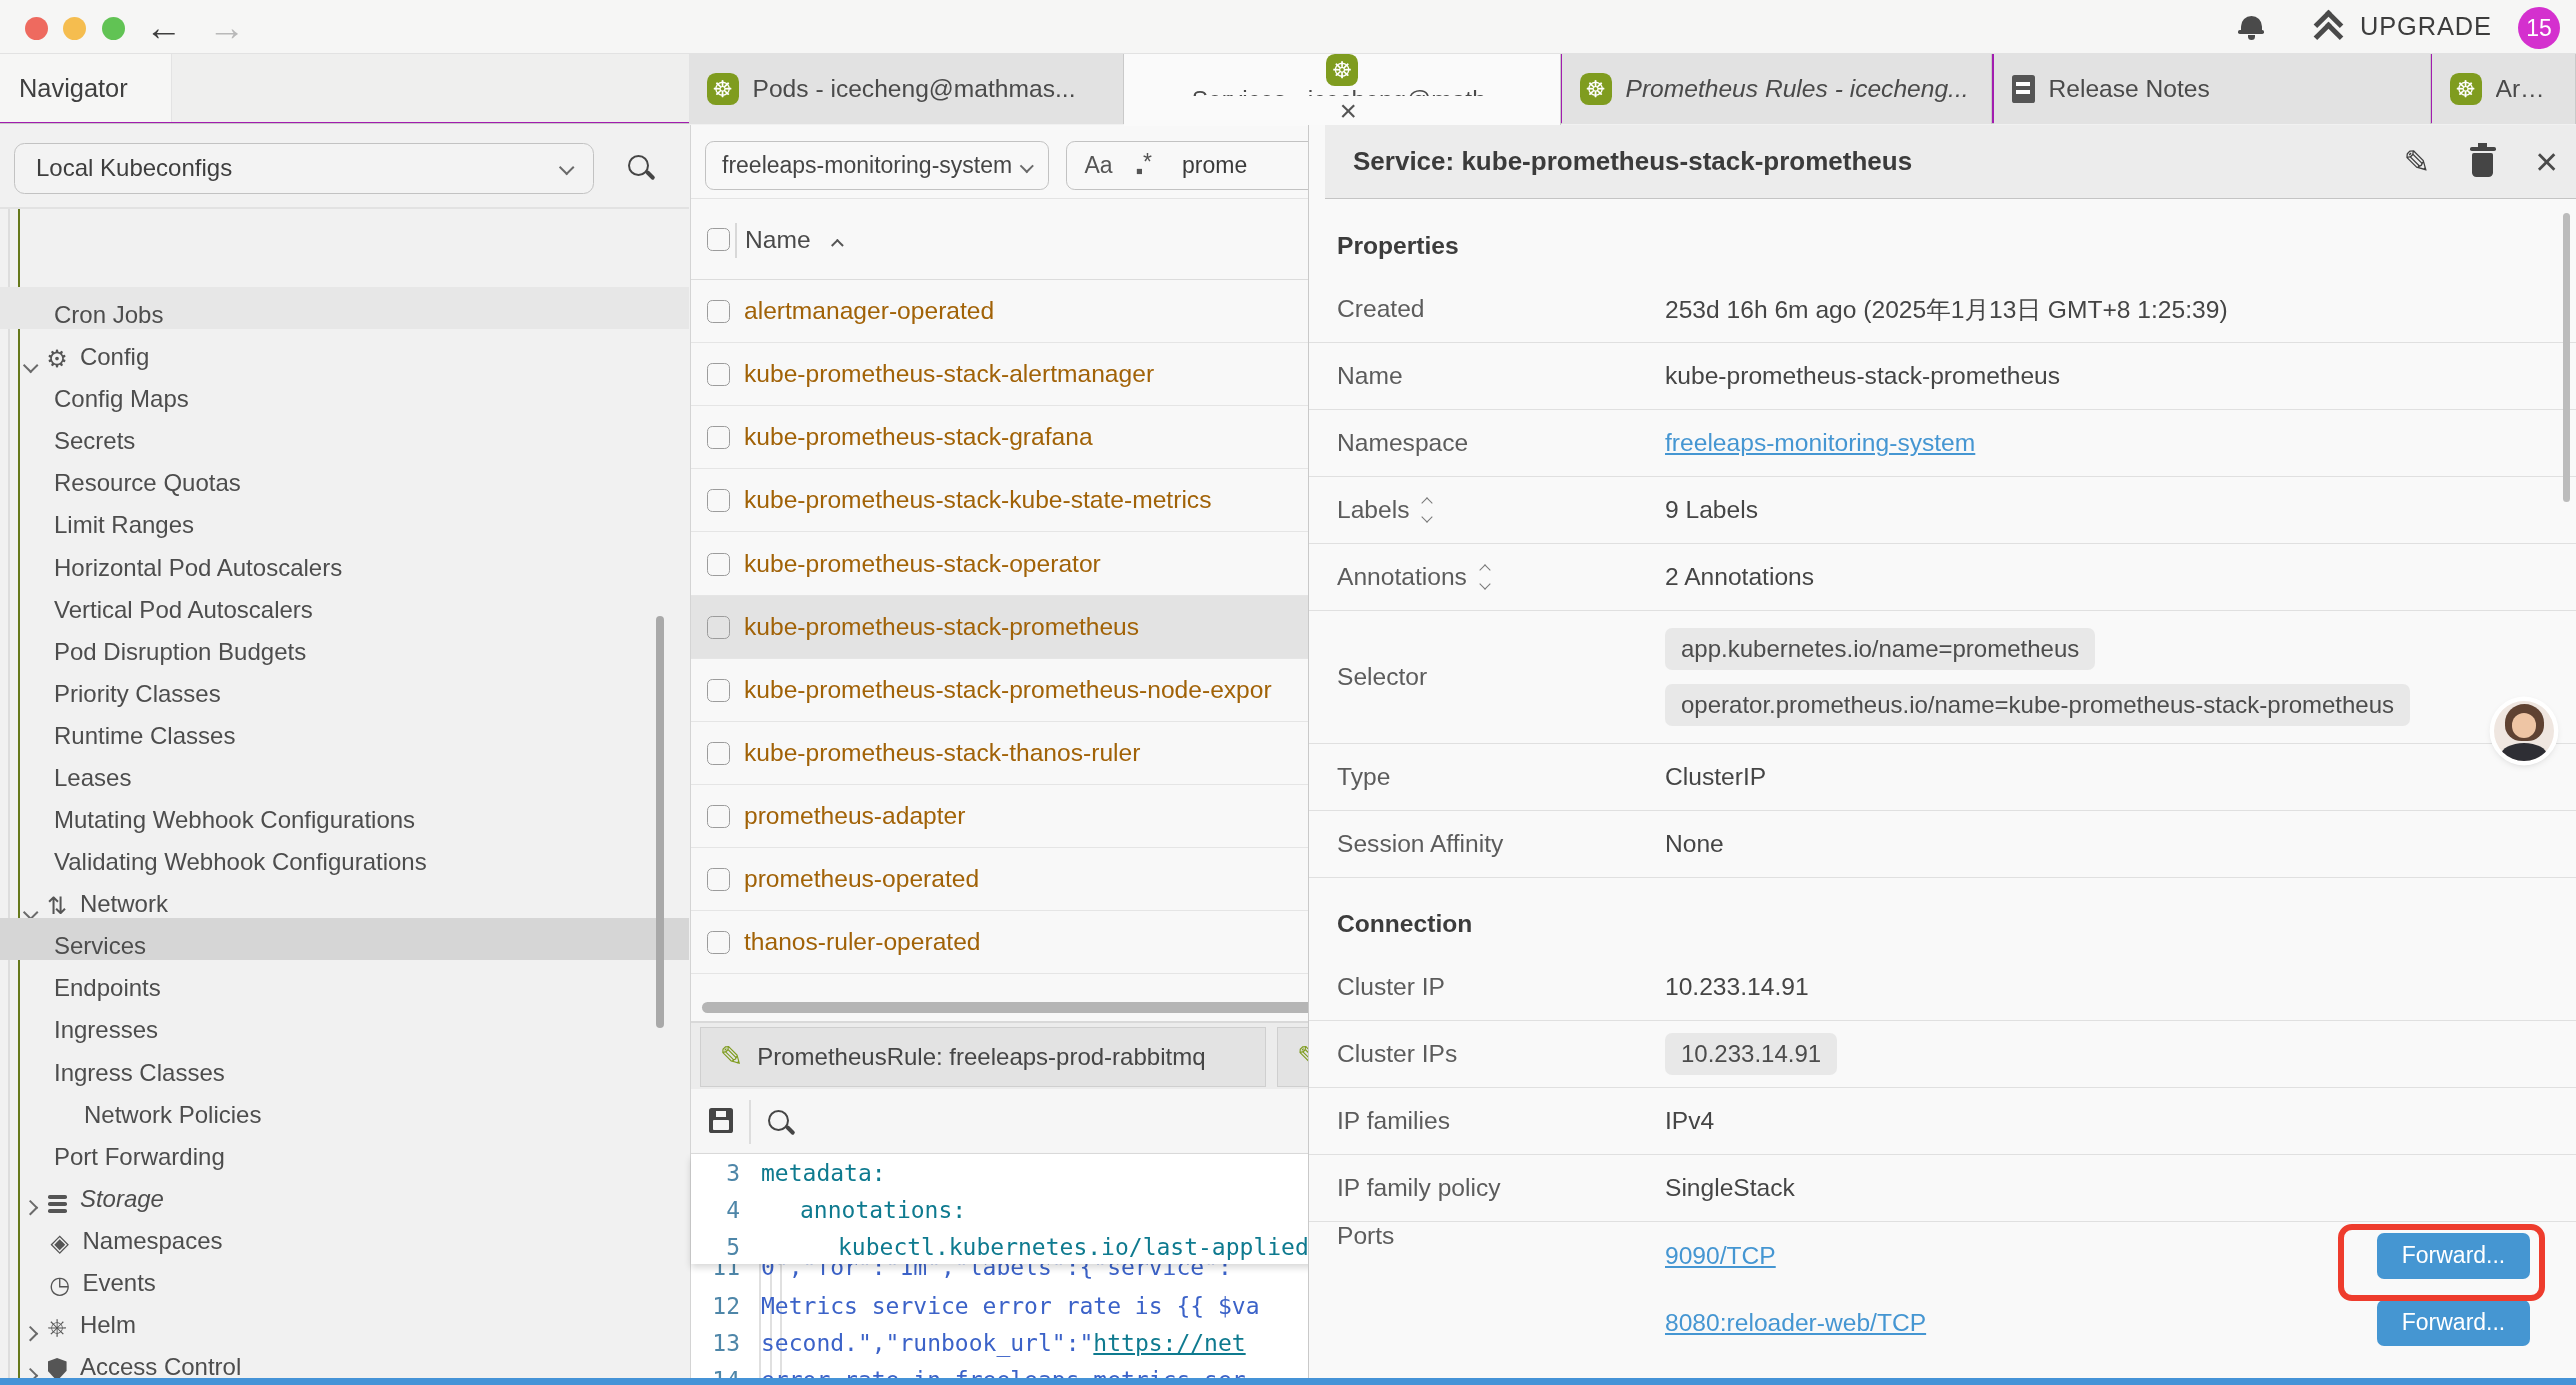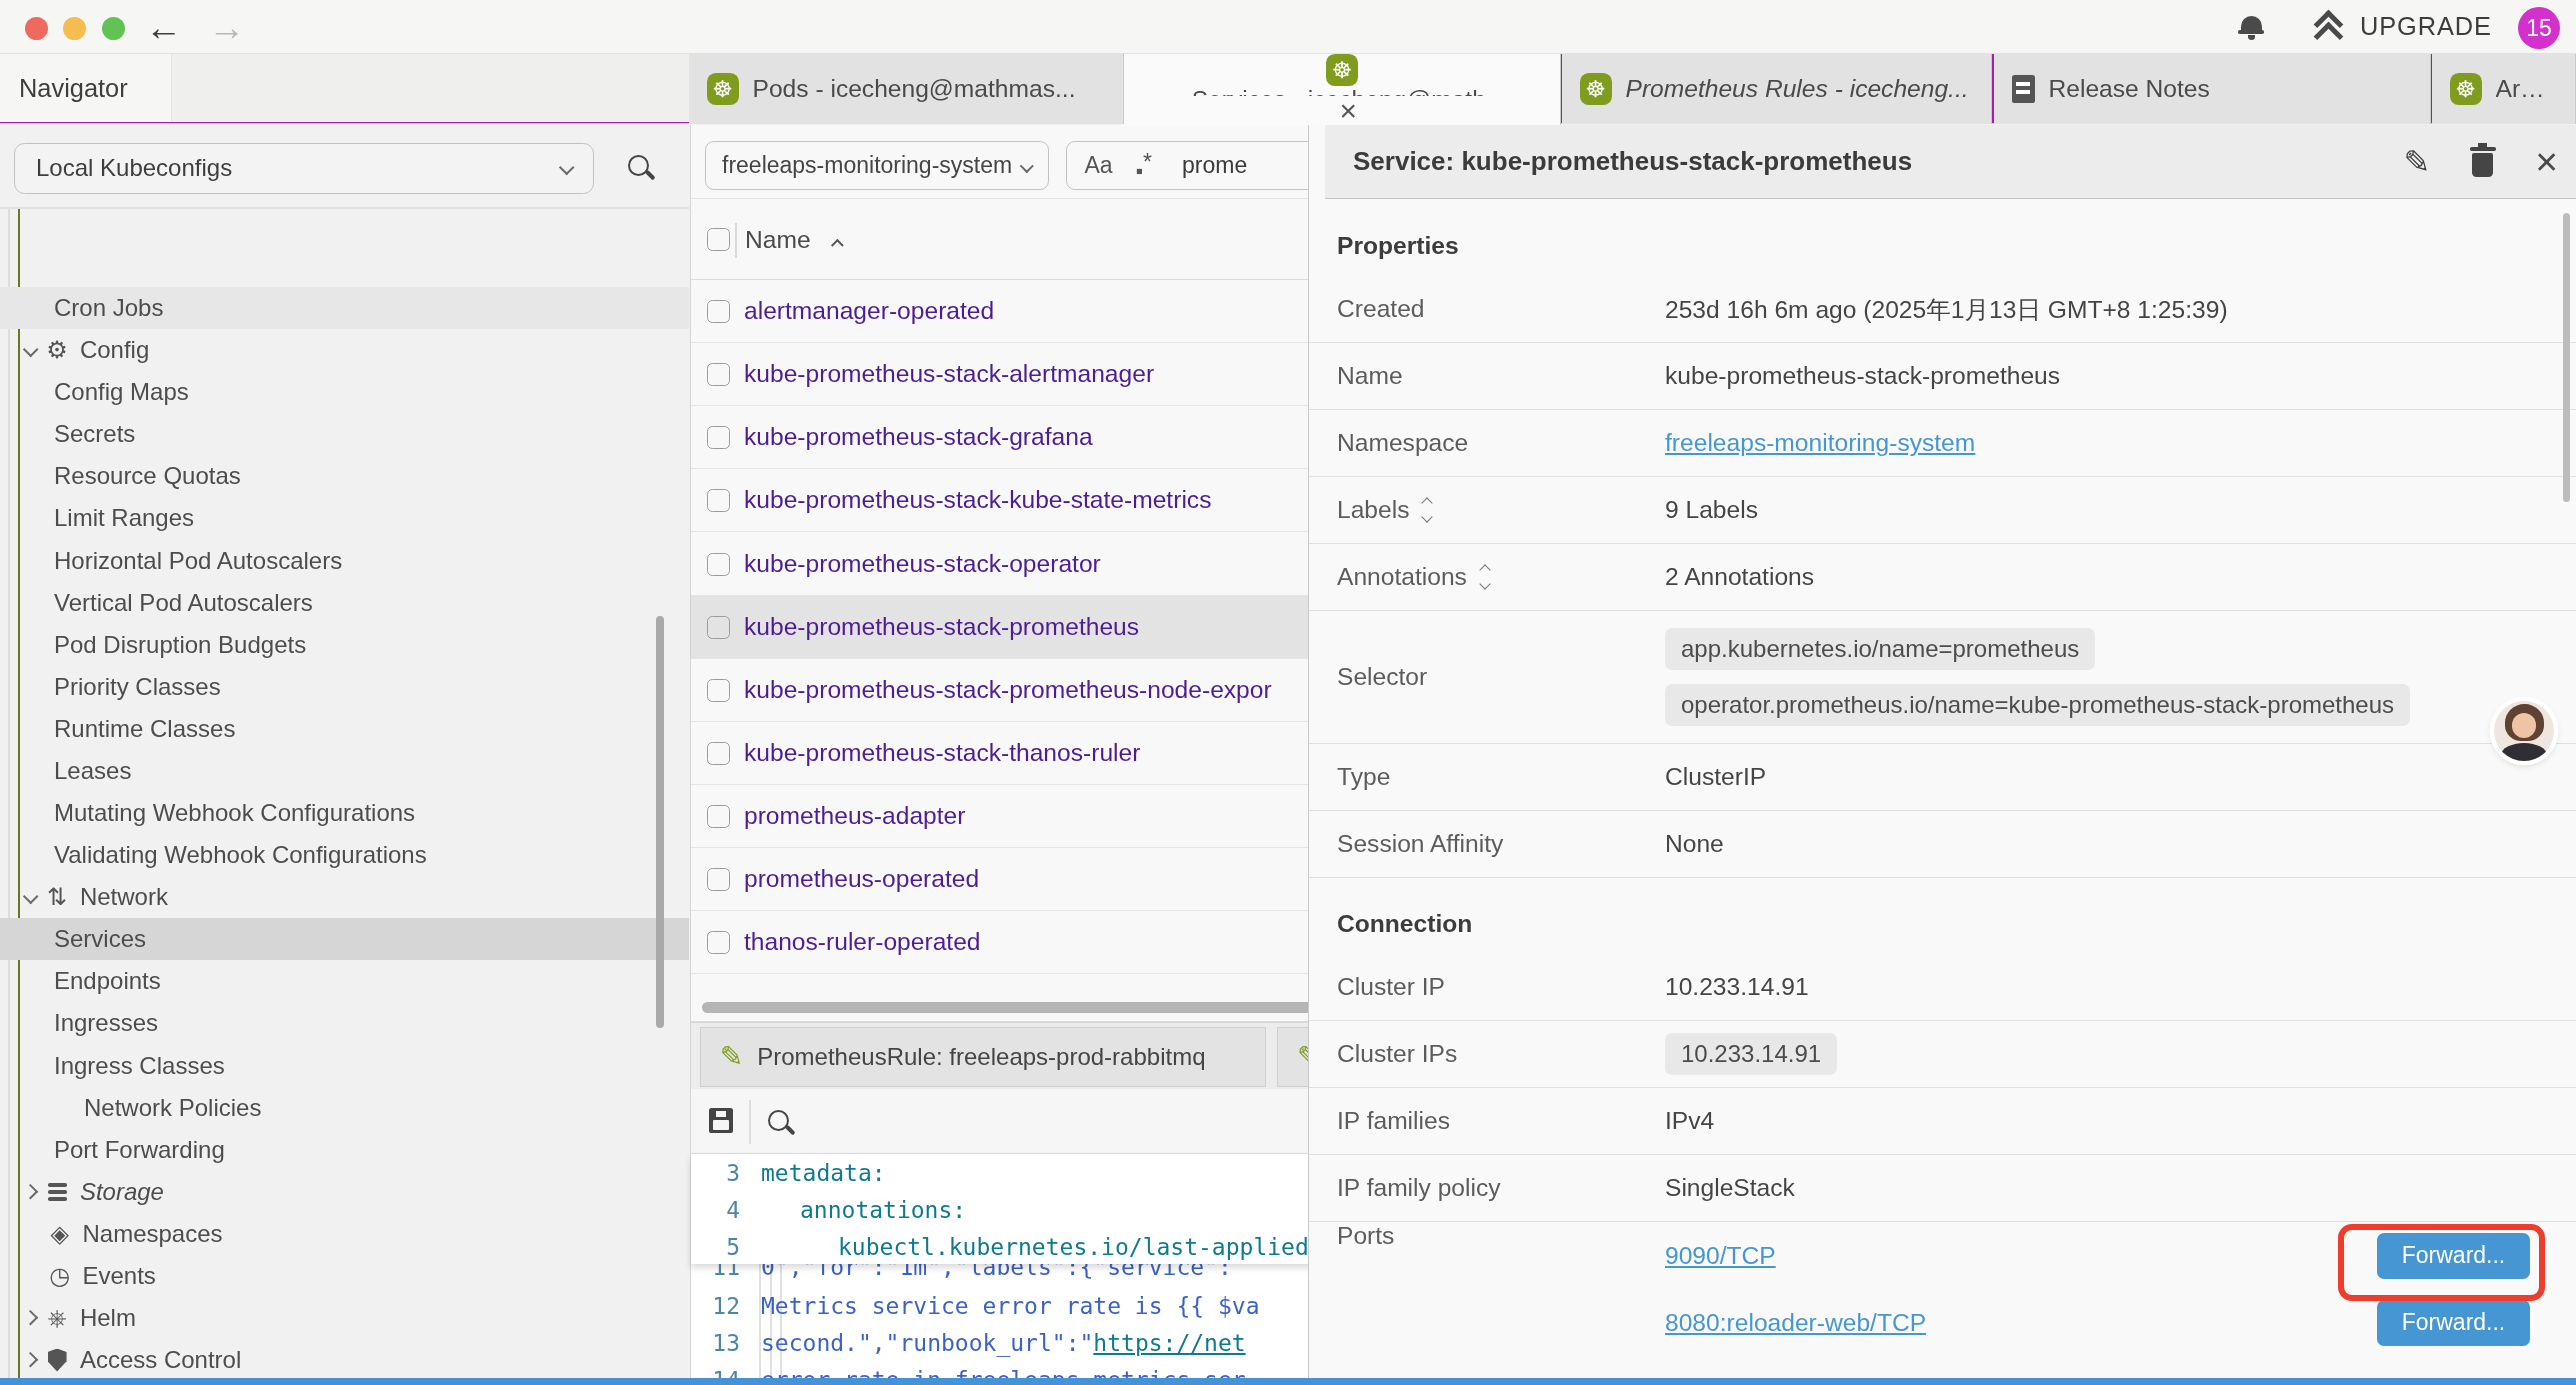--- a/index.html
+++ b/index.html
@@ -42,21 +42,21 @@
 
   
   #sidebar{position:absolute;left:0;top:125px;width:691px;height:1254px;background:#f1f1f1;border-right:1.8px solid #d4d4d4}
   #kubeconfig-select{position:absolute;left:14px;top:17.5px;width:580px;height:51px;border:1.8px solid #c2c2c2;border-radius:10.5px;display:flex;align-items:center;padding:0 21px;font-size:24px;color:#3e3e3e;background:#f3f3f3}
   #kubeconfig-select .chv{margin-left:auto}
   #sidebar-search{position:absolute;left:628px;top:30px}
   #sidebar-divider{position:absolute;left:0;top:82px;width:689px;height:1.8px;background:#e2e2e2}
   #tree{position:absolute;left:0;top:84px;width:689px;height:1170px;overflow:hidden}
   #tree-accent{position:absolute;left:17.5px;top:0;width:2.6px;height:1170px;background:#66791c}
   #tree-guide{position:absolute;left:8px;top:0;width:1.8px;height:1170px;background:#dddddd}
-  .trow{position:absolute;left:0;width:689px;height:42px;display:flex;align-items:center;font-size:24px;color:#4d4d4d}
+  .trow{position:absolute;left:0;width:689px;height:42px;display:flex;align-items:flex-end;font-size:24px;color:#4d4d4d}
   .trow.selected{background:#d6d6d6}
   .trow.hover{background:#e7e7e7}
   .trow .chv{margin-left:24.6px}
   .trow .ticon{width:24.6px;display:flex;justify-content:center;margin-left:8.8px}
   .uic{font-size:24px;color:#555;line-height:1}
   .icn-shield{width:19px;height:23px;background:#555;clip-path:polygon(50% 0,100% 15%,100% 55%,50% 100%,0 55%,0 15%)}
   .icn-db{width:19px;height:4.4px;background:#555;border-radius:1.8px;box-shadow:0 7px 0 #555,0 14px 0 #555;margin-bottom:14px}
   #tree-scrollbar{position:absolute;left:656px;top:491px;width:8px;height:412px;background:#a9a9a9;border-radius:4.4px}
 
   .chv{display:inline-block;width:11.4px;height:11.4px;border-right:2.6px solid #6a6a6a;border-bottom:2.6px solid #6a6a6a}
@@ -80,21 +80,21 @@
   #table-header .cb{position:absolute;left:16px;top:28px}
   #header-divider{position:absolute;left:44px;top:23px;width:1.8px;height:35px;background:#d8d8d8}
   #col-name{position:absolute;left:54px;top:26px;font-size:24.6px;color:#4a4a4a}
   #sort-caret{position:absolute;left:142px;top:37px}
   #sort-caret .chv{width:8.8px;height:8.8px;border-width:2.6px;border-color:#555}
   .cb{width:23px;height:23px;border:1.8px solid #9c9c9c;border-radius:5.3px;background:transparent}
   #rows{position:absolute;left:0;top:155px;width:1885px}
   .lrow{position:absolute;left:0;width:1885px;height:63px;border-bottom:1.8px solid #e5e5e5;display:flex;align-items:center}
   .lrow.selected{background:#e3e3e3}
   .lrow .cb{margin-left:16px}
-  .lrow .nm{margin-left:14px;font-size:24.6px;color:#4c1d95;white-space:nowrap}
+  .lrow .nm{margin-left:14px;font-size:24.6px;color:#a16207;white-space:nowrap}
   #hscroll{position:absolute;left:10.5px;top:877px;width:1868px;height:11.4px;background:#b5b5b5;border-radius:6.1px}
   #dock-border{position:absolute;left:0;top:896px;width:1885px;height:1.8px;background:#d9d9d9}
 
   
   #dock-tabs{position:absolute;left:0;top:898px;width:1885px;height:67px;background:#ececec}
   .dtab{position:absolute;top:3.5px;height:60px;background:#e3e3e3;border:1.8px solid #cfcfcf;display:flex;align-items:center;padding:0 19px}
   .dtab .pencil{color:var(--olive,#7f9c1f);font-size:28px;margin-right:14px}
   .dtab .lbl{font-size:24px;color:#454545;white-space:nowrap}
   #dock-toolbar{position:absolute;left:0;top:964px;width:1885px;height:65px;background:#f6f6f6;border-bottom:1.8px solid #dcdcdc}
   .icn-save{position:absolute;left:17.5px;top:19px;width:24.6px;height:24.6px;background:#454545;border-radius:2.6px}

